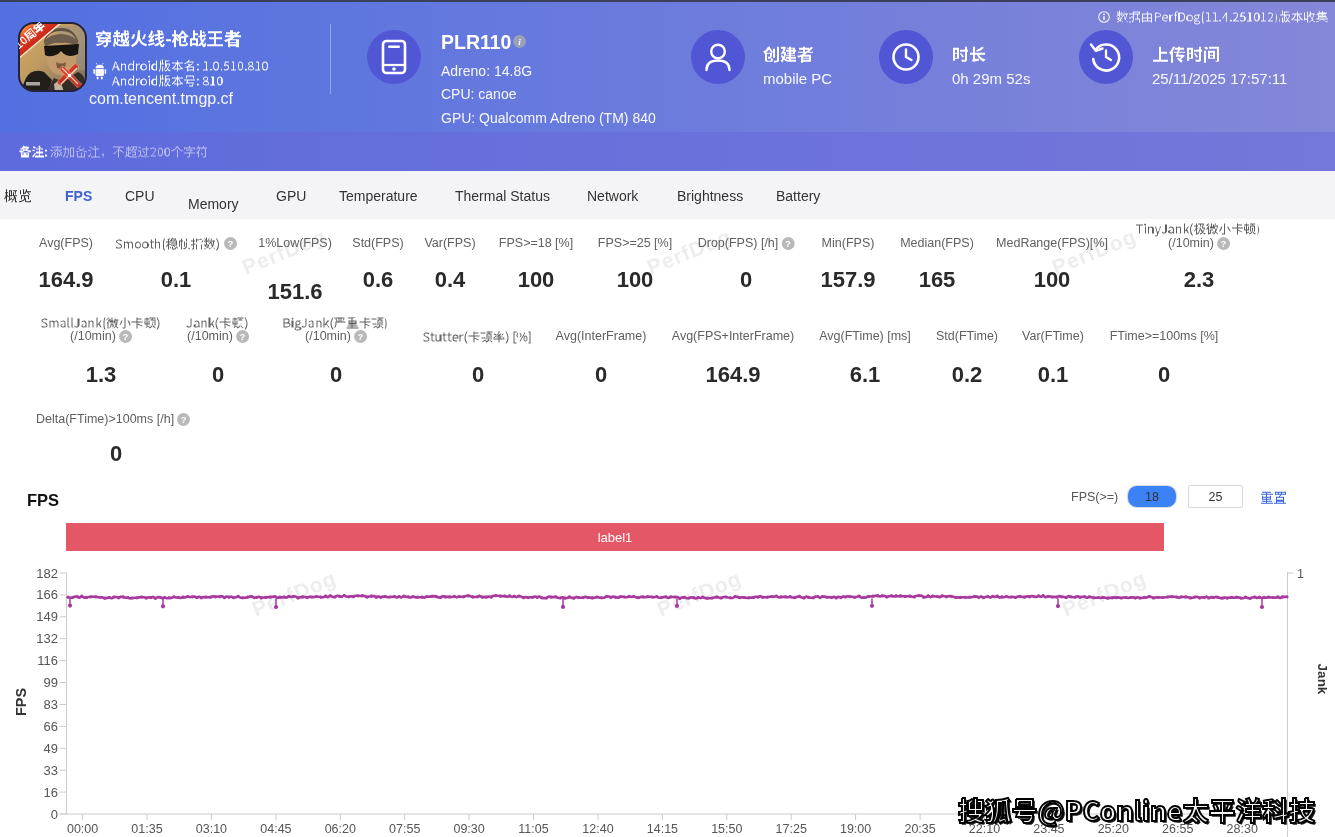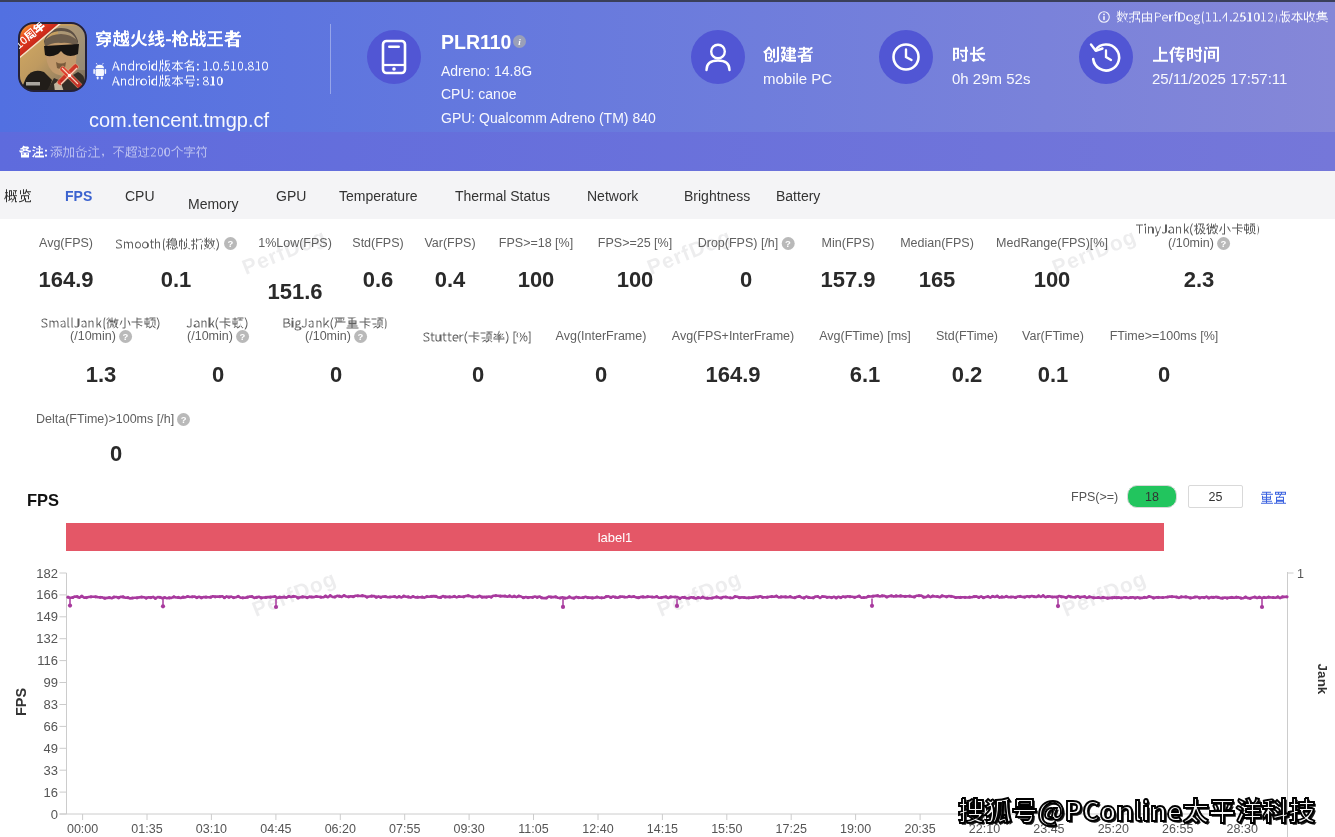--- a/index.html
+++ b/index.html
@@ -71,21 +71,21 @@
   </svg>
 <svg style="position:absolute;left:95.0px;top:24.7px" width="149" height="27" viewBox="0 -20.3 149 27">
     <path fill="#ffffff" d="M10 -10C11 -9 13 -9 14 -8L4 -8C5 -9 7 -9 8 -10L6 -11C5 -10 3 -9 1 -9L2 -7L3 -8L3 -6L11 -6L11 -5L5 -5L5 -6L3 -6C3 -5 3 -4 2 -3L8 -3C6 -2 3 -1 1 -1C1 0 2 0 2 1C5 0 8 -1 10 -3L11 -3L11 -1C11 0 10 0 10 0C10 0 9 0 8 0C8 0 9 1 9 2C10 2 11 2 12 1C12 1 13 0 13 -1L13 -3L16 -3L16 -5L13 -5L13 -6L16 -6L16 -8L15 -8L16 -9C15 -10 12 -11 11 -11L10 -10M7 -14C7 -14 7 -14 8 -13L1 -13L1 -10L3 -10L3 -11L14 -11L14 -10L16 -10L16 -13L10 -13C10 -14 9 -14 9 -15L7 -14ZM26 -12L26 -6C26 -5 26 -5 25 -4L25 -6L23 -6L23 -8L26 -8L26 -10L23 -10L23 -11L25 -11L25 -13L23 -13L23 -15L21 -15L21 -13L19 -13L19 -11L21 -11L21 -10L18 -10L18 -8L22 -8L22 -3C21 -3 21 -4 21 -5C21 -5 21 -6 21 -7L19 -7C19 -4 19 -2 18 0C18 0 19 1 19 2C20 1 20 0 20 -2C22 1 24 1 28 1L34 1C34 0 34 0 35 -1C33 -1 30 -1 29 -1C29 -1 30 -2 31 -3C31 -2 32 -1 33 -1C34 -1 34 -2 34 -4C34 -5 34 -5 33 -5C33 -4 33 -3 33 -3C33 -3 32 -4 32 -4C33 -6 34 -7 34 -9L33 -10C32 -9 32 -8 32 -7C31 -8 31 -9 31 -10L34 -10L34 -12L33 -12L34 -13C34 -13 33 -14 33 -15L31 -14C32 -13 32 -13 33 -12L31 -12C31 -13 31 -14 31 -15L29 -15C29 -14 29 -13 29 -12L26 -12M26 -2C26 -3 27 -3 30 -5C30 -5 29 -6 29 -6L28 -6L28 -10L29 -10C30 -8 30 -6 30 -5C29 -4 28 -3 27 -2C28 -2 28 -1 28 -1L28 -1C26 -1 25 -1 23 -1L23 -4L25 -4L25 -4C26 -4 26 -3 26 -2ZM38 -11C38 -10 37 -8 36 -7L38 -6C39 -7 40 -9 40 -11L38 -11M49 -11C49 -10 48 -8 47 -6L49 -6C50 -7 50 -9 51 -11L49 -11M43 -15C42 -9 43 -3 36 0C36 0 37 1 37 2C41 0 43 -2 44 -5C45 -2 47 0 51 1C51 1 52 0 52 -1C48 -2 46 -4 45 -8C45 -10 45 -12 45 -15L43 -15ZM53 -1L54 1C55 0 58 -1 60 -1L59 -3C57 -2 55 -2 53 -1M65 -14C66 -13 67 -12 67 -12L68 -13C68 -14 67 -14 66 -15L65 -14M54 -7C54 -7 54 -7 56 -8C55 -7 55 -6 55 -6C54 -5 54 -5 53 -5C54 -4 54 -3 54 -3C54 -3 55 -3 59 -4C59 -5 59 -5 59 -6L57 -6C58 -7 59 -9 60 -10L58 -11C58 -11 58 -10 57 -9L56 -9C57 -11 58 -12 58 -14L56 -15C56 -13 55 -11 54 -10C54 -10 54 -9 53 -9C53 -9 54 -8 54 -7M68 -6C67 -5 66 -5 66 -4C65 -5 65 -5 65 -6L69 -7L69 -9L65 -8L65 -10L69 -10L68 -12L65 -12C65 -13 65 -14 65 -15L62 -15C62 -14 63 -12 63 -11L60 -11L60 -9L63 -9L63 -8L60 -7L60 -5L63 -6C63 -5 64 -4 64 -3C62 -2 61 -1 59 0C60 0 60 1 60 1C62 1 63 0 65 -1C65 1 66 2 67 2C69 2 69 1 70 -1C69 -1 68 -2 68 -2C68 -1 68 0 68 0C67 0 67 -1 66 -2C67 -3 69 -4 69 -5L68 -6ZM71 -4L76 -4L76 -6L71 -6L71 -4ZM87 -15C86 -13 85 -11 83 -10L83 -11L81 -11L81 -15L79 -15L79 -11L77 -11L77 -9L79 -9C79 -7 78 -5 77 -4C77 -3 78 -2 78 -2C78 -2 79 -4 79 -5L79 2L81 2L81 -6C82 -5 82 -4 83 -4L84 -5C83 -6 82 -8 81 -9L81 -9L83 -9L82 -9C82 -9 83 -8 83 -7C84 -7 84 -7 84 -8L84 -2C84 1 85 1 87 1C88 1 90 1 90 1C92 1 93 0 93 -2C93 -2 92 -3 91 -3C91 -1 91 -1 90 -1C90 -1 88 -1 87 -1C86 -1 86 -1 86 -2L86 -7L89 -7C89 -5 89 -5 89 -5C89 -4 89 -4 88 -4C88 -4 88 -4 87 -4C87 -4 88 -3 88 -3C88 -3 89 -3 90 -3C90 -3 90 -3 91 -3C91 -4 91 -5 91 -8C92 -8 92 -7 92 -7C92 -8 93 -9 94 -9C92 -10 90 -12 89 -14L89 -14L87 -15M88 -12C89 -11 89 -10 90 -9L85 -9C86 -10 87 -11 88 -12ZM107 -13C108 -13 109 -12 109 -11L110 -12C110 -12 109 -14 109 -14L107 -13M105 -15C105 -13 105 -11 105 -10L103 -9L103 -8L105 -8C105 -6 106 -4 106 -3C105 -2 104 -1 103 0L103 -7L100 -7L100 -10L103 -10L103 -12L100 -12L100 -15L98 -15L98 -7L95 -7L95 1L97 1L97 0L101 0L101 1L103 1L103 0C103 0 104 1 104 1C105 1 106 0 107 -1C107 1 108 2 109 2C110 2 111 1 111 -2C111 -2 110 -3 110 -3C110 -2 109 -1 109 -1C109 -1 108 -1 108 -2C109 -4 110 -6 111 -7L109 -8C109 -7 108 -6 108 -5C107 -6 107 -7 107 -8L111 -9L111 -11L107 -10C107 -12 107 -13 107 -15L105 -15M97 -2L97 -5L101 -5L101 -2L97 -2ZM112 -1L112 1L128 1L128 -1L121 -1L121 -6L127 -6L127 -8L121 -8L121 -12L127 -12L127 -14L113 -14L113 -12L119 -12L119 -8L114 -8L114 -6L119 -6L119 -1L112 -1ZM143 -14C143 -14 142 -13 141 -12L141 -13L138 -13L138 -15L135 -15L135 -13L131 -13L131 -11L135 -11L135 -10L130 -10L130 -8L136 -8C134 -7 132 -6 129 -5C130 -4 130 -4 131 -3C131 -3 132 -4 133 -4L133 2L135 2L135 1L141 1L141 2L144 2L144 -6L137 -6C138 -7 139 -7 139 -8L146 -8L146 -10L142 -10C143 -11 144 -12 145 -13L143 -14M138 -10L138 -11L140 -11C140 -11 139 -10 139 -10L138 -10M135 -2L141 -2L141 -1L135 -1L135 -2M135 -3L135 -5L141 -5L141 -3L135 -3Z"></path>
   </svg>
 <svg style="position:absolute;left:112.0px;top:55.5px" width="159" height="19" viewBox="0 -14.5 159 19">
     <path fill="#ffffff" fill-opacity="0.95" d="M0 0L1 0L2 -3L5 -3L6 0L8 0L4 -9L3 -9L0 0M2 -4L3 -5C3 -6 3 -7 4 -8L4 -8C4 -7 4 -6 5 -5L5 -4L2 -4ZM9 0L10 0L10 -5C11 -6 11 -6 12 -6C13 -6 13 -5 13 -4L13 0L14 0L14 -4C14 -6 14 -7 12 -7C11 -7 10 -6 10 -6L10 -6L10 -7L9 -7L9 0ZM19 0C20 0 20 0 21 -1L21 -1L21 0L22 0L22 -10L21 -10L21 -7L21 -6C20 -7 20 -7 19 -7C17 -7 16 -6 16 -3C16 -1 17 0 19 0M19 -1C18 -1 17 -2 17 -3C17 -5 18 -6 19 -6C20 -6 20 -6 21 -5L21 -2C20 -1 20 -1 19 -1ZM24 0L25 0L25 -4C26 -6 26 -6 27 -6C27 -6 27 -6 28 -6L28 -7C28 -7 27 -7 27 -7C26 -7 26 -6 25 -6L25 -6L25 -7L24 -7L24 0ZM32 0C33 0 35 -1 35 -3C35 -6 33 -7 32 -7C30 -7 28 -6 28 -3C28 -1 30 0 32 0M32 -1C30 -1 30 -2 30 -3C30 -5 30 -6 32 -6C33 -6 34 -5 34 -3C34 -2 33 -1 32 -1ZM37 0L38 0L38 -7L37 -7L37 0M37 -8C38 -8 38 -8 38 -9C38 -9 38 -10 37 -10C37 -10 36 -9 36 -9C36 -8 37 -8 37 -8ZM42 0C43 0 44 0 44 -1L44 -1L44 0L45 0L45 -10L44 -10L44 -7L44 -6C44 -7 43 -7 42 -7C41 -7 39 -6 39 -3C39 -1 41 0 42 0M43 -1C41 -1 41 -2 41 -3C41 -5 42 -6 43 -6C43 -6 44 -6 44 -5L44 -2C44 -1 43 -1 43 -1ZM48 -10L48 -5C48 -3 48 -1 47 0C47 1 47 1 48 1C48 0 49 -2 49 -4L50 -4L50 1L51 1L51 -4L49 -4L49 -5L49 -6L52 -6L52 -7L51 -7L51 -11L50 -11L50 -7L49 -7L49 -10L48 -10M57 -6C57 -5 56 -3 56 -2C55 -3 55 -5 55 -6L57 -6M53 -10L53 -5C53 -3 52 -1 52 1C52 1 52 1 52 1C53 -1 54 -3 54 -5L54 -6L54 -6C54 -4 55 -3 55 -2C55 -1 54 0 53 0C53 0 53 1 54 1C54 1 55 0 56 -1C56 0 57 1 58 1C58 1 58 0 59 0C58 0 57 -1 56 -2C57 -3 58 -5 58 -7L58 -7L58 -7L54 -7L54 -9C55 -9 57 -9 58 -10L58 -10C57 -10 54 -10 53 -10ZM65 -10L65 -8L60 -8L60 -7L64 -7C63 -5 61 -3 60 -2C60 -2 60 -1 60 -1C62 -2 64 -4 65 -7L65 -7L65 -2L62 -2L62 -1L65 -1L65 1L66 1L66 -1L69 -1L69 -2L66 -2L66 -7L66 -7C67 -4 69 -2 70 -1C71 -1 71 -2 71 -2C69 -3 68 -5 67 -7L71 -7L71 -8L66 -8L66 -10L65 -10ZM75 -7C76 -6 76 -6 77 -5C75 -4 74 -4 72 -3C72 -3 73 -3 73 -3C73 -3 74 -3 75 -3L75 1L76 1L76 0L81 0L81 1L82 1L82 -4L77 -4C79 -5 81 -7 82 -9L82 -9L81 -9L77 -9C77 -10 77 -10 78 -10L77 -11C76 -9 74 -8 72 -7C73 -7 73 -6 73 -6C74 -7 75 -8 76 -8L81 -8C80 -7 79 -6 78 -6C77 -6 76 -7 76 -7L75 -7M81 -1L76 -1L76 -3L81 -3L81 -1ZM86 -5C86 -5 87 -5 87 -6C87 -6 86 -7 86 -7C85 -7 85 -6 85 -6C85 -5 85 -5 86 -5M86 0C86 0 87 0 87 -1C87 -1 86 -2 86 -2C85 -2 85 -1 85 -1C85 0 85 0 86 0ZM91 0L96 0L96 -1L95 -1L95 -9L94 -9C93 -9 93 -9 92 -9L92 -8L94 -8L94 -1L91 -1L91 0ZM99 0C99 0 100 0 100 -1C100 -1 99 -2 99 -2C99 -2 98 -1 98 -1C98 0 99 0 99 0ZM104 0C106 0 107 -1 107 -5C107 -8 106 -9 104 -9C102 -9 101 -8 101 -5C101 -1 102 0 104 0M104 -1C103 -1 102 -2 102 -5C102 -7 103 -8 104 -8C105 -8 106 -7 106 -5C106 -2 105 -1 104 -1ZM109 0C110 0 110 0 110 -1C110 -1 110 -2 109 -2C109 -2 109 -1 109 -1C109 0 109 0 109 0ZM114 0C116 0 117 -1 117 -3C117 -5 116 -6 115 -6C114 -6 114 -6 113 -6L114 -8L117 -8L117 -9L113 -9L112 -5L113 -4C113 -5 114 -5 114 -5C116 -5 116 -4 116 -3C116 -2 115 -1 114 -1C113 -1 113 -1 112 -2L112 -1C112 0 113 0 114 0ZM119 0L124 0L124 -1L122 -1L122 -9L122 -9C121 -9 120 -9 120 -9L120 -8L121 -8L121 -1L119 -1L119 0ZM128 0C130 0 131 -1 131 -5C131 -8 130 -9 128 -9C127 -9 126 -8 126 -5C126 -1 127 0 128 0M128 -1C127 -1 127 -2 127 -5C127 -7 127 -8 128 -8C130 -8 130 -7 130 -5C130 -2 130 -1 128 -1ZM134 0C134 0 135 0 135 -1C135 -1 134 -2 134 -2C133 -2 133 -1 133 -1C133 0 133 0 134 0ZM139 0C141 0 142 -1 142 -2C142 -3 141 -4 140 -5L140 -5C141 -5 141 -6 141 -7C141 -8 141 -9 139 -9C138 -9 136 -8 136 -7C136 -6 137 -5 138 -5L138 -5C137 -4 136 -4 136 -2C136 -1 137 0 139 0M140 -5C138 -5 137 -6 137 -7C137 -8 138 -8 139 -8C140 -8 140 -8 140 -7C140 -6 140 -6 140 -5M139 -1C138 -1 137 -1 137 -2C137 -3 138 -4 138 -4C140 -4 141 -3 141 -2C141 -1 140 -1 139 -1ZM143 0L148 0L148 -1L147 -1L147 -9L146 -9C145 -9 145 -9 144 -9L144 -8L146 -8L146 -1L143 -1L143 0ZM153 0C155 0 156 -1 156 -5C156 -8 155 -9 153 -9C151 -9 150 -8 150 -5C150 -1 151 0 153 0M153 -1C152 -1 151 -2 151 -5C151 -7 152 -8 153 -8C154 -8 155 -7 155 -5C155 -2 154 -1 153 -1Z"></path>
   </svg>
 <svg style="position:absolute;left:112.0px;top:70.5px" width="114" height="19" viewBox="0 -14.5 114 19">
     <path fill="#ffffff" fill-opacity="0.95" d="M0 0L1 0L2 -3L5 -3L6 0L8 0L4 -9L3 -9L0 0M2 -4L3 -5C3 -6 3 -7 4 -8L4 -8C4 -7 4 -6 5 -5L5 -4L2 -4ZM9 0L10 0L10 -5C11 -6 11 -6 12 -6C13 -6 13 -5 13 -4L13 0L14 0L14 -4C14 -6 14 -7 12 -7C11 -7 10 -6 10 -6L10 -6L10 -7L9 -7L9 0ZM19 0C20 0 20 0 21 -1L21 -1L21 0L22 0L22 -10L21 -10L21 -7L21 -6C20 -7 20 -7 19 -7C17 -7 16 -6 16 -3C16 -1 17 0 19 0M19 -1C18 -1 17 -2 17 -3C17 -5 18 -6 19 -6C20 -6 20 -6 21 -5L21 -2C20 -1 20 -1 19 -1ZM24 0L25 0L25 -4C26 -6 26 -6 27 -6C27 -6 27 -6 28 -6L28 -7C28 -7 27 -7 27 -7C26 -7 26 -6 25 -6L25 -6L25 -7L24 -7L24 0ZM32 0C33 0 35 -1 35 -3C35 -6 33 -7 32 -7C30 -7 28 -6 28 -3C28 -1 30 0 32 0M32 -1C30 -1 30 -2 30 -3C30 -5 30 -6 32 -6C33 -6 34 -5 34 -3C34 -2 33 -1 32 -1ZM37 0L38 0L38 -7L37 -7L37 0M37 -8C38 -8 38 -8 38 -9C38 -9 38 -10 37 -10C37 -10 36 -9 36 -9C36 -8 37 -8 37 -8ZM42 0C43 0 44 0 44 -1L44 -1L44 0L45 0L45 -10L44 -10L44 -7L44 -6C44 -7 43 -7 42 -7C41 -7 39 -6 39 -3C39 -1 41 0 42 0M43 -1C41 -1 41 -2 41 -3C41 -5 42 -6 43 -6C43 -6 44 -6 44 -5L44 -2C44 -1 43 -1 43 -1ZM48 -10L48 -5C48 -3 48 -1 47 0C47 1 47 1 48 1C48 0 49 -2 49 -4L50 -4L50 1L51 1L51 -4L49 -4L49 -5L49 -6L52 -6L52 -7L51 -7L51 -11L50 -11L50 -7L49 -7L49 -10L48 -10M57 -6C57 -5 56 -3 56 -2C55 -3 55 -5 55 -6L57 -6M53 -10L53 -5C53 -3 52 -1 52 1C52 1 52 1 52 1C53 -1 54 -3 54 -5L54 -6L54 -6C54 -4 55 -3 55 -2C55 -1 54 0 53 0C53 0 53 1 54 1C54 1 55 0 56 -1C56 0 57 1 58 1C58 1 58 0 59 0C58 0 57 -1 56 -2C57 -3 58 -5 58 -7L58 -7L58 -7L54 -7L54 -9C55 -9 57 -9 58 -10L58 -10C57 -10 54 -10 53 -10ZM65 -10L65 -8L60 -8L60 -7L64 -7C63 -5 61 -3 60 -2C60 -2 60 -1 60 -1C62 -2 64 -4 65 -7L65 -7L65 -2L62 -2L62 -1L65 -1L65 1L66 1L66 -1L69 -1L69 -2L66 -2L66 -7L66 -7C67 -4 69 -2 70 -1C71 -1 71 -2 71 -2C69 -3 68 -5 67 -7L71 -7L71 -8L66 -8L66 -10L65 -10ZM75 -9L81 -9L81 -7L75 -7L75 -9M74 -10L74 -7L82 -7L82 -10L74 -10M72 -6L72 -5L75 -5C75 -4 74 -3 74 -2L81 -2C80 -1 80 0 80 0C80 0 80 0 79 0C79 0 78 0 77 0C77 0 77 1 77 1C78 1 79 1 80 1C80 1 80 1 81 1C81 0 81 -1 82 -3C82 -3 82 -3 82 -3L76 -3L76 -5L83 -5L83 -6L72 -6ZM86 -5C86 -5 87 -5 87 -6C87 -6 86 -7 86 -7C85 -7 85 -6 85 -6C85 -5 85 -5 86 -5M86 0C86 0 87 0 87 -1C87 -1 86 -2 86 -2C85 -2 85 -1 85 -1C85 0 85 0 86 0ZM94 0C96 0 97 -1 97 -2C97 -3 96 -4 95 -5L95 -5C96 -5 96 -6 96 -7C96 -8 95 -9 94 -9C92 -9 91 -8 91 -7C91 -6 92 -5 93 -5L93 -5C92 -4 91 -4 91 -2C91 -1 92 0 94 0M94 -5C93 -5 92 -6 92 -7C92 -8 93 -8 94 -8C95 -8 95 -8 95 -7C95 -6 95 -6 94 -5M94 -1C93 -1 92 -1 92 -2C92 -3 92 -4 93 -4C94 -4 96 -3 96 -2C96 -1 95 -1 94 -1ZM98 0L103 0L103 -1L102 -1L102 -9L101 -9C100 -9 100 -9 99 -9L99 -8L100 -8L100 -1L98 -1L98 0ZM108 0C109 0 111 -1 111 -5C111 -8 109 -9 108 -9C106 -9 105 -8 105 -5C105 -1 106 0 108 0M108 -1C107 -1 106 -2 106 -5C106 -7 107 -8 108 -8C109 -8 109 -7 109 -5C109 -2 109 -1 108 -1Z"></path>
   </svg>
-<div class="abs" style="left:89px;top:109px;font-size:20px;color:rgba(255,255,255,.95)">com.tencent.tmgp.cf</div>
+<div class="abs" style="left:89px;top:90px;font-size:16px;color:rgba(255,255,255,.95)">com.tencent.tmgp.cf</div>
 <svg class="abs" style="left:93px;top:62px" width="13.5" height="18" viewBox="0 0 15 20">
 <g fill="#fff" fill-opacity=".95">
       <path d="M3.5 1.2 L4.6 2.8 M11.5 1.2 L10.4 2.8" stroke="#fff" stroke-width=".9"></path>
 <path d="M2.8 7 Q2.8 3 7.5 3 Q12.2 3 12.2 7 Z"></path>
 <rect x="2.8" y="7.8" width="9.4" height="7.8" rx="1.4"></rect>
 <rect x="0.4" y="7.8" width="1.7" height="5.6" rx="0.85"></rect>
 <rect x="12.9" y="7.8" width="1.7" height="5.6" rx="0.85"></rect>
 <rect x="4.2" y="16" width="2" height="3.4" rx="1"></rect>
 <rect x="8.8" y="16" width="2" height="3.4" rx="1"></rect>
     </g>
@@ -151,21 +151,21 @@
 <svg style="position:absolute;left:4.0px;top:184.8px" width="30" height="21" viewBox="0 -16.2 30 21">
     <path fill="#333333" d="M9 -5C9 -5 9 -5 10 -5L10 -5C10 -3 9 -1 7 1C8 1 8 1 8 1C9 0 10 -2 11 -3L11 0C11 0 11 1 11 1C11 1 11 1 12 1C12 1 12 1 12 1C13 1 13 1 13 1C13 1 13 0 13 0C13 0 13 -1 13 -2C13 -2 13 -2 13 -2C13 -1 13 -1 13 0C13 0 13 0 13 0C12 0 12 0 12 0C12 0 12 0 12 0C12 0 12 0 12 0C12 0 12 0 12 0L12 -4L11 -4L11 -5L13 -5L13 -6L11 -6C12 -8 12 -9 12 -10L13 -10L13 -11L9 -11L9 -10L11 -10C11 -9 11 -8 11 -6L10 -6C10 -7 10 -9 10 -9L9 -9C9 -9 9 -7 9 -6C9 -6 9 -6 8 -6C8 -6 9 -5 9 -5M7 -8L7 -6L6 -6L6 -8L7 -8M7 -8L6 -8L6 -10L7 -10L7 -8M5 0C5 0 5 -1 8 -2C8 -2 8 -1 8 -1L9 -2C8 -2 8 -3 7 -4L7 -4C7 -4 7 -3 7 -3L6 -2L6 -5L8 -5L8 -11L5 -11L5 -2C5 -1 4 -1 4 -1C4 -1 5 0 5 0M2 -12L2 -9L1 -9L1 -8L2 -8C2 -6 1 -4 0 -2C1 -2 1 -2 1 -2C1 -2 2 -3 2 -5L2 1L3 1L3 -6C3 -5 4 -4 4 -4L5 -5C4 -5 3 -7 3 -7L3 -8L4 -8L4 -9L3 -9L3 -12L2 -12ZM23 -9C24 -8 25 -7 25 -6L26 -7C25 -8 25 -8 24 -9L23 -9M16 -11L16 -7L17 -7L17 -11L16 -11M19 -12L19 -7L20 -7L20 -12L19 -12M21 -3L21 0C21 1 22 1 23 1C23 1 25 1 26 1C27 1 27 1 27 -1C27 -1 26 -1 26 -1C26 0 26 0 25 0C25 0 24 0 23 0C23 0 22 0 22 0L22 -3L21 -3M20 -5L20 -3C20 -2 20 -1 15 0C15 1 15 1 16 1C21 0 21 -2 21 -3L21 -5L20 -5M17 -6L17 -2L18 -2L18 -5L24 -5L24 -2L25 -2L25 -6L17 -6M22 -12C22 -10 21 -9 20 -8C21 -7 21 -7 21 -7C22 -8 22 -8 22 -9L27 -9L27 -10L23 -10C23 -11 23 -11 23 -12L22 -12Z"></path>
   </svg>
 <div class="tab" style="left:65px;color:#3c63cf;font-weight:bold;">FPS</div>
 <div class="tab" style="left:125px;">CPU</div>
 <div class="tab" style="left:188px;margin-top:8px;">Memory</div>
 <div class="tab" style="left:276px;">GPU</div>
 <div class="tab" style="left:339px;">Temperature</div>
 <div class="tab" style="left:455px;text-align:center;">Thermal Status</div>
 <div class="tab" style="left:587px;">Network</div>
-<div class="tab" style="left:677px;margin-left:7px;">Brightness</div>
+<div class="tab" style="left:677px;">Brightness</div>
 <div class="tab" style="left:776px;">Battery</div>
 <div class="wm" style="left:240px;top:240px">PerfDog</div>
 <div class="wm" style="left:645px;top:240px">PerfDog</div>
 <div class="wm" style="left:1050px;top:240px">PerfDog</div>
 <div class="wm" style="left:250px;top:582px">PerfDog</div>
 <div class="wm" style="left:655px;top:582px">PerfDog</div>
 <div class="wm" style="left:1060px;top:582px">PerfDog</div>
 <div class="lab" style="left:66px;top:236px">Avg(FPS)</div>
 <div class="val" style="left:66px;top:268.7px">164.9</div>
 <div class="lab" style="left:176px;top:236px">
@@ -236,21 +236,21 @@
 <div class="lab" style="left:967px;top:328.5px">Std(FTime)</div>
 <div class="val" style="left:967px;top:363.7px">0.2</div>
 <div class="lab" style="left:1053px;top:328.5px">Var(FTime)</div>
 <div class="val" style="left:1053px;top:363.7px">0.1</div>
 <div class="lab" style="left:1164px;top:328.5px">FTime&gt;=100ms [%]</div>
 <div class="val" style="left:1164px;top:363.7px">0</div>
 <div class="lab" style="left:36px;top:412px;transform:none">Delta(FTime)&gt;100ms [/h] <span class="qm">?</span></div>
 <div class="val" style="left:116px;top:443px">0</div>
 <div class="abs" style="left:27px;top:491px;font-size:16.5px;font-weight:bold;color:#111">FPS</div>
 <div class="abs" style="left:1071px;top:490px;font-size:12.5px;color:#555">FPS(&gt;=)</div>
-<div class="abs" style="left:1127px;top:485px;width:50px;height:23px;border:1px solid #d9d9d9;border-radius:10px;background:#22c55e;font-size:12.5px;color:#333;display:flex;align-items:center;justify-content:center">18</div>
+<div class="abs" style="left:1127px;top:485px;width:50px;height:23px;border:1px solid #d9d9d9;border-radius:10px;background:#3b82f6;font-size:12.5px;color:#333;display:flex;align-items:center;justify-content:center">18</div>
 <div class="abs" style="left:1188px;top:485px;width:55px;height:23px;border:1px solid #d9d9d9;border-radius:2px;background:#fff;font-size:12.5px;color:#333;display:flex;align-items:center;justify-content:center">25</div>
 <svg style="position:absolute;left:1260.0px;top:487.3px" width="29" height="21" viewBox="0 -15.7 29 21">
     <path fill="#3c63e0" d="M2 -7L2 -3L6 -3L6 -2L2 -2L2 -1L6 -1L6 0L1 0L1 1L13 1L13 0L7 0L7 -1L12 -1L12 -2L7 -2L7 -3L11 -3L11 -7L7 -7L7 -8L13 -8L13 -9L7 -9L7 -10C9 -10 10 -10 11 -10L11 -11C9 -11 5 -11 2 -11C2 -10 2 -10 2 -10C3 -10 5 -10 6 -10L6 -9L1 -9L1 -8L6 -8L6 -7L2 -7M3 -5L6 -5L6 -4L3 -4L3 -5M7 -5L10 -5L10 -4L7 -4L7 -5M3 -7L6 -7L6 -6L3 -6L3 -7M7 -7L10 -7L10 -6L7 -6L7 -7ZM22 -10L25 -10L25 -9L22 -9L22 -10M19 -10L21 -10L21 -9L19 -9L19 -10M16 -10L18 -10L18 -9L16 -9L16 -10M16 -6L16 0L14 0L14 1L26 1L26 0L24 0L24 -6L20 -6L20 -7L26 -7L26 -7L21 -7L21 -8L26 -8L26 -11L15 -11L15 -8L20 -8L20 -7L14 -7L14 -7L19 -7L19 -6L16 -6M17 0L17 -1L23 -1L23 0L17 0M17 -4L23 -4L23 -3L17 -3L17 -4M17 -4L17 -5L23 -5L23 -4L17 -4M17 -2L23 -2L23 -2L17 -2L17 -2Z"></path>
   </svg>
 <div class="abs" style="left:66px;top:523px;width:1098px;height:28px;background:#e45767;color:#fff;font-size:13px;display:flex;align-items:center;justify-content:center">label1</div>
 <svg class="abs" style="left:0;top:556px" width="1335" height="281" viewBox="0 0 1335 281">
     <line x1="66.5" y1="17" x2="66.5" y2="258" stroke="#cccccc" stroke-width="1"></line>
     <line x1="59.5" y1="258" x2="1296" y2="258" stroke="#cccccc" stroke-width="1"></line>
     <line x1="1287.5" y1="16" x2="1287.5" y2="281" stroke="#cccccc" stroke-width="1"></line>
     <line x1="59.5" y1="17.0" x2="66.5" y2="17.0" stroke="#cccccc"></line>

